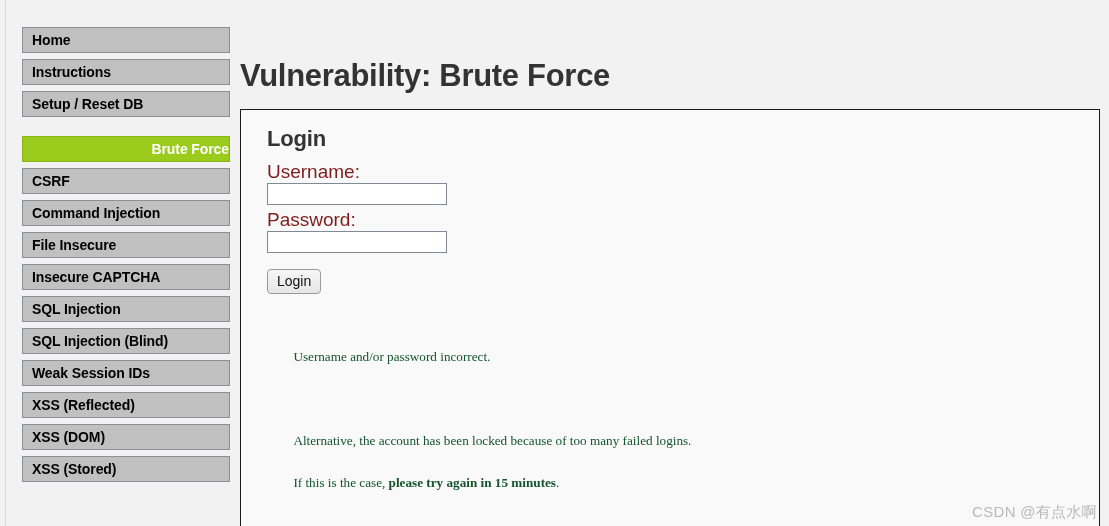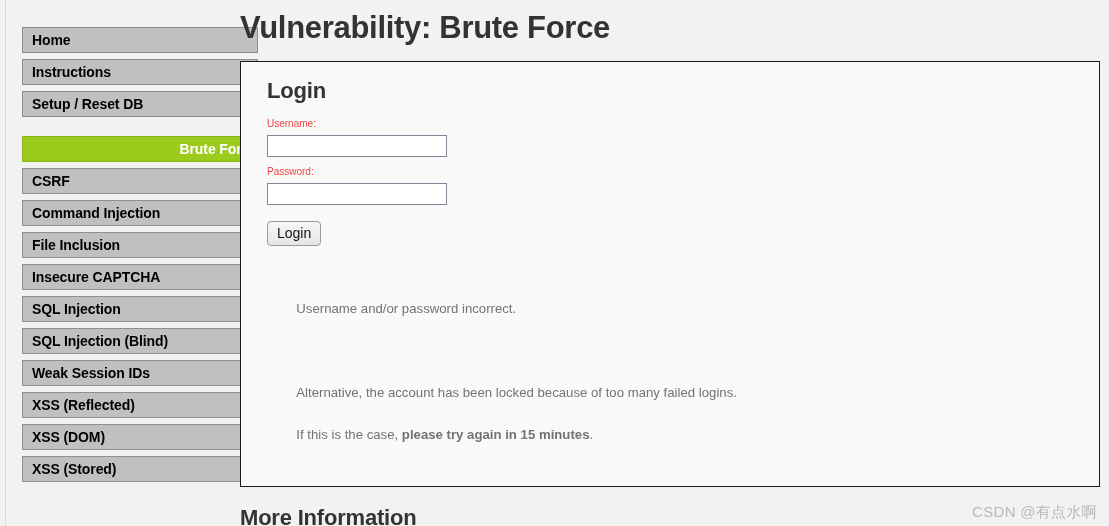--- a/index.html
+++ b/index.html
@@ -36,21 +36,21 @@
   
   #sidebar {
     width: 234px;
     min-width: 234px;
     padding: 27px 0 0 22px;
     background: #f2f2f2;
   }
   .nav-group { margin: 0; padding: 0; list-style: none; }
   .nav-group.spaced { margin-top: 19px; }
   .nav-item {
-    width: 236px;
+    width: 208px;
     height: 26px;
     line-height: 25px;
     margin-bottom: 6px;
     padding: 0 0 0 9px;
     background: #c0c0c0;
     border: 1px solid #8c8f99;
     color: #000000;
     font-size: 14px;
     font-weight: bold;
     letter-spacing: -0.1px;
@@ -65,20 +65,21 @@
     border-color: #89b418;
     color: #ffffff;
     text-align: right;
   }
 
   
   #main {
     flex: 1;
     padding: 10px 9px 0 6px;
     min-width: 0;
+    margin-top: 48px;
   }
   h1#page-title {
     margin: 0 0 15px 0;
     padding: 0;
     font-size: 31px;
     line-height: 36px;
     font-weight: bold;
     color: #333333;
     letter-spacing: -0.3px;
   }
@@ -91,23 +92,23 @@
   }
   h2.box-title {
     margin: 0 0 10px 0;
     font-size: 22px;
     line-height: 26px;
     font-weight: bold;
     color: #333333;
     letter-spacing: -0.2px;
   }
   .field-label {
-    font-size: 10px;
+    font-size: 19px;
     line-height: 19px;
-    color: #ef4444;
+    color: #7f1d1d;
     margin: 0 0 2px 0;
     font-weight: normal;
   }
   .text-input {
     display: block;
     width: 180px;
     height: 22px;
     margin: 0 0 5px 0;
     padding: 1px 3px;
     border: 1px solid #808a96;
@@ -126,22 +127,22 @@
     background: #eeeeee;
     background: linear-gradient(#f6f6f6, #e6e6e6);
     border: 1px solid #9a9a9a;
     border-radius: 4px;
     cursor: pointer;
     line-height: 16px;
   }
 
   .error-block {
     margin-top: 31px;
-    color: #737373;
-    font-family: Liberation Sans, sans-serif;
+    color: #14532d;
+    font-family: Liberation Serif, serif;
     font-size: 13.2px;
     line-height: 21px;
     white-space: pre-wrap;
   }
   .error-block .spacer { display: block; height: 21px; }
   .error-block b { font-weight: bold; }
 
   h2#more-info-title {
     margin: 18px 0 7px 0;
     font-size: 22px;
@@ -174,21 +175,21 @@
   <nav id="sidebar">
     <ul class="nav-group" id="nav-top">
         <li class="nav-item">Home</li>
         <li class="nav-item">Instructions</li>
         <li class="nav-item">Setup / Reset DB</li>
       </ul>
     <ul class="nav-group spaced" id="nav-vuln">
         <li class="nav-item active">Brute Force</li>
         <li class="nav-item">CSRF</li>
         <li class="nav-item">Command Injection</li>
-        <li class="nav-item">File Inclusion</li>
+        <li class="nav-item">File Insecure</li>
         <li class="nav-item">Insecure CAPTCHA</li>
         <li class="nav-item">SQL Injection</li>
         <li class="nav-item">SQL Injection (Blind)</li>
         <li class="nav-item">Weak Session IDs</li>
         <li class="nav-item">XSS (Reflected)</li>
         <li class="nav-item">XSS (DOM)</li>
         <li class="nav-item">XSS (Stored)</li>
       </ul>
   </nav>
 

